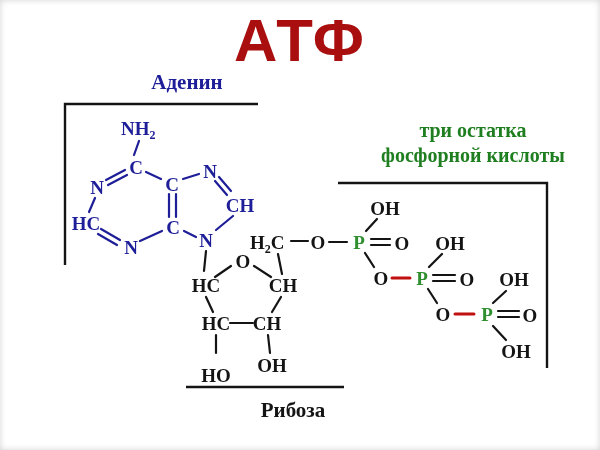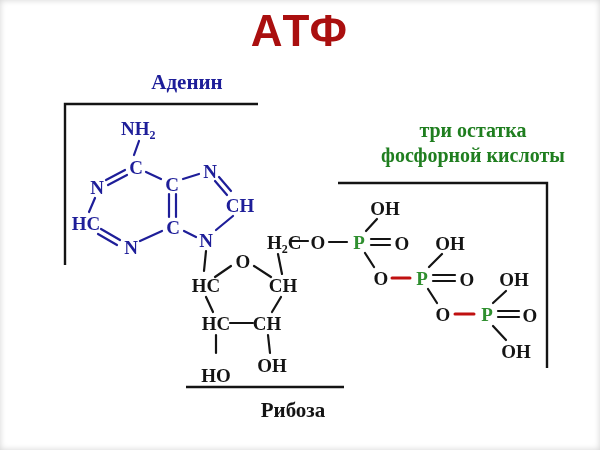--- a/index.html
+++ b/index.html
@@ -6,21 +6,21 @@
   html,body { background:#fff; }
   .stage {
     position:relative; width:600px; height:450px;
     background:var(--background,#fff); overflow:hidden;
     font-family:"Liberation Serif", serif;
     box-shadow: inset 0 0 6px rgba(0,0,0,.18);
   }
   .title {
     position:absolute; left:0; top:6px; width:100%; text-align:center;
     font-family:"Liberation Sans", sans-serif; font-weight:bold;
-    font-size:44px; letter-spacing:2px; color:var(--title,#aa0f0f);
+    font-size:60px; letter-spacing:2px; color:var(--title,#aa0f0f);
   }
   .lbl { position:absolute; transform:translateX(-50%); font-weight:bold; white-space:nowrap;margin-left:26px; }
   .lbl-adenine { left:161px; top:70px;  font-size:21px; color:var(--adenine,#1e1e99); }
   .lbl-phos    { left:447px; top:118px; font-size:20px; color:var(--phosphate-label,#1f7e1f); text-align:center; line-height:25px; }
   .lbl-ribose  { left:267px; top:398px; font-size:21px; color:var(--structure,#141414); }
   svg.bonds { position:absolute; left:0; top:0; }
   .atom {
     position:absolute; transform:translate(-50%,-50%);
     font-weight:bold; font-size:19px; line-height:1; white-space:nowrap;
     color:var(--structure,#141414);
@@ -109,21 +109,21 @@
   <span class="atom blue" style="left:136px;top:167px">C</span>
   <span class="atom blue" style="left:97px;top:187px">N</span>
   <span class="atom blue" style="left:86px;top:223px">HC</span>
   <span class="atom blue" style="left:131px;top:247px">N</span>
   <span class="atom blue" style="left:173px;top:227px">C</span>
   <span class="atom blue" style="left:172px;top:184px">C</span>
   <span class="atom blue" style="left:210px;top:171px">N</span>
   <span class="atom blue" style="left:240px;top:205px">CH</span>
   <span class="atom blue" style="left:206px;top:240px">N</span>
 
-  <div class="block" style="left:267px;top:233px"><span>H</span><span class="sub">2</span><span>C</span></div>
+  <div class="block" style="left:250px;top:233px"><span>H</span><span class="sub">2</span><span>C</span></div>
   <span class="atom" style="left:243px;top:261px">O</span>
   <span class="atom" style="left:206px;top:285px">HC</span>
   <span class="atom" style="left:283px;top:285px">CH</span>
   <span class="atom" style="left:216px;top:323px">HC</span>
   <span class="atom" style="left:267px;top:323px">CH</span>
   <span class="atom" style="left:216px;top:375px">HO</span>
   <span class="atom" style="left:272px;top:365px">OH</span>
 
   <span class="atom" style="left:318px;top:242px">O</span>
   <span class="atom green" style="left:359px;top:242px">P</span>

